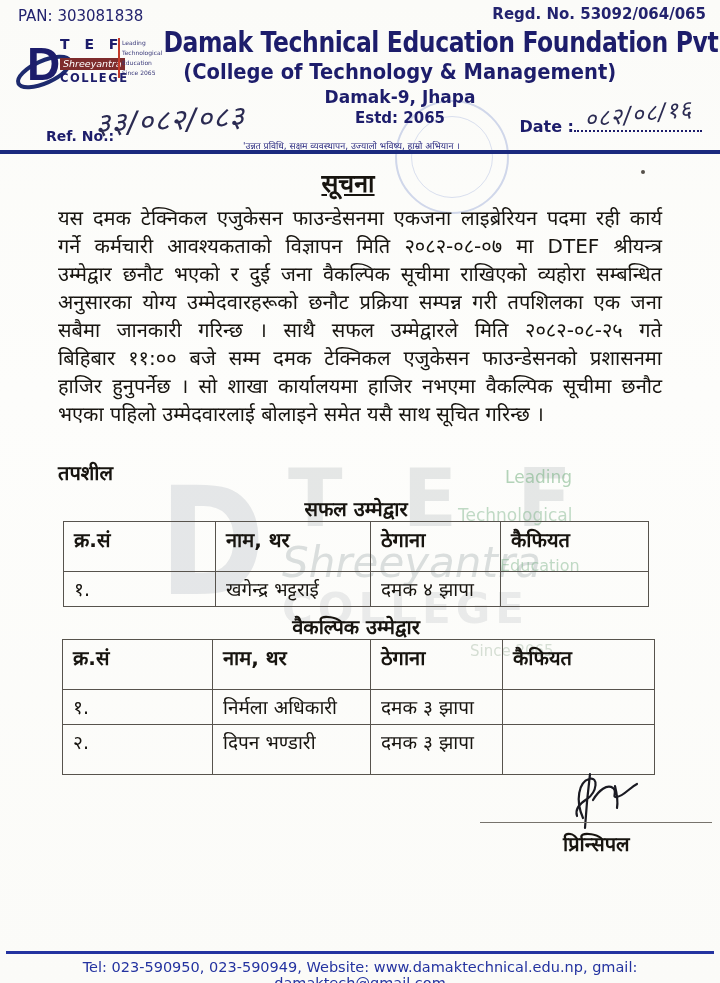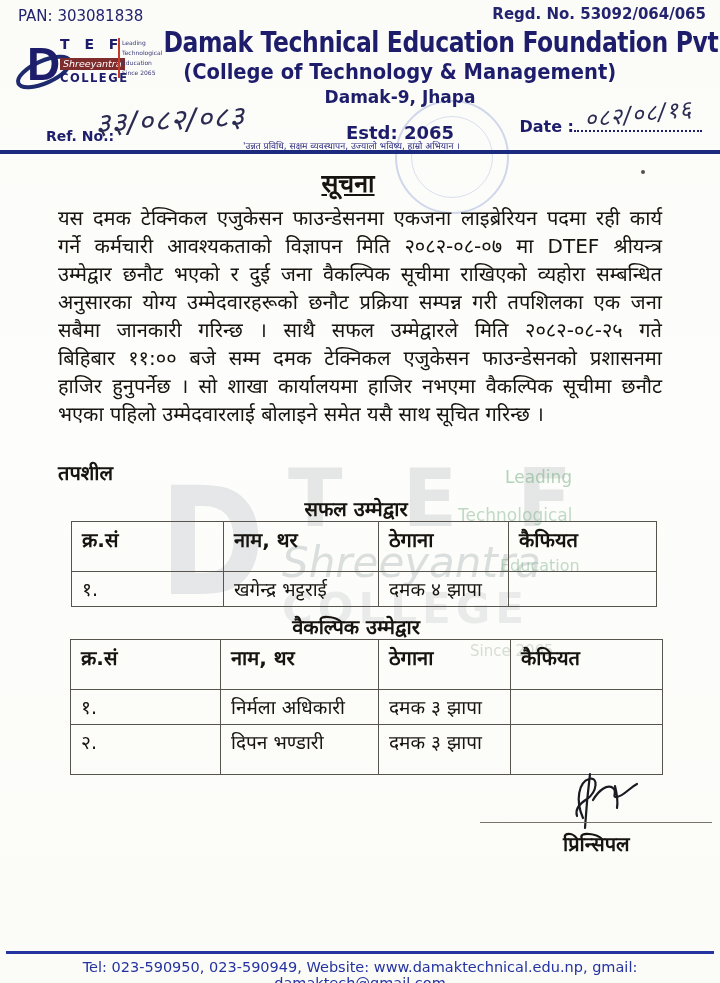--- a/index.html
+++ b/index.html
@@ -22,21 +22,21 @@
   .logo-shree { background:#7e2c2c; color:#fff; font-style:italic; font-size:9.5px; padding:0 3px 1px 3px; margin-top:1px; white-space:nowrap; display:inline-block; }
   .logo-college { color:#1d1d6b; font-weight:bold; font-size:11.5px; letter-spacing:1.5px; white-space:nowrap; }
   .logo-side { position:absolute; left:104px; top:8px; border-left:2px solid #c43b2a; padding-left:2px; }
   .logo-side div { font-size:6px; line-height:10px; color:#3a3a7a; white-space:nowrap; }
 
   
   .masthead { position:absolute; left:105px; right:25px; top:26px; text-align:center; color:#1d1d6b; z-index:3; }
   .org-title { display:inline-block; font-size:28px; font-weight:bold; white-space:nowrap; letter-spacing:-0.5px; transform:scaleX(0.84); transform-origin:center; }
   .college-line { display:inline-block; font-size:21px; font-weight:bold; white-space:nowrap; transform:scaleX(0.93); margin-top:1px; }
   .address-line { font-size:17px; font-weight:bold; margin-top:3px; }
-  .estd-line { font-size:18px; font-weight:bold; margin-top:15px; }
+  .estd-line { font-size:15px; font-weight:bold; margin-top:2px; }
   .tagline { position:absolute; left:243px; top:139px; font-size:9px; color:#2a2a80; white-space:nowrap; z-index:3; }
 
   
   .ref-label { position:absolute; left:46px; top:128px; font-size:14px; font-weight:bold; color:#1d1d6b; z-index:3; }
   .ref-hand { position:absolute; left:95px; top:99px; font-size:29px; font-style:italic; color:#2b2b52; transform:rotate(-3deg); letter-spacing:1px; white-space:nowrap; z-index:3; }
   .date-block { position:absolute; right:18px; top:117px; font-size:16px; font-weight:bold; color:#1d1d6b; z-index:3; white-space:nowrap; }
   .date-dots { display:inline-block; width:128px; height:13px; border-bottom:2px dotted #1d1d6b; }
   .date-hand { position:absolute; right:28px; top:97px; font-size:23px; font-style:italic; color:#2b2b52; transform:rotate(-6deg); letter-spacing:1px; white-space:nowrap; z-index:3; }
 
   .head-rule { position:absolute; left:0; right:0; top:150px; height:4px; background:#1b2a7e; z-index:2; }
@@ -61,21 +61,21 @@
   .wm-college { left:282px; top:584px; font-size:42px; font-weight:bold; letter-spacing:5px; color:rgba(148,156,158,.18); }
   .wm-leading { left:505px; top:467px; font-size:17px; color:rgba(118,176,130,.55); }
   .wm-tech { left:458px; top:505px; font-size:17px; color:rgba(118,176,130,.45); }
   .wm-edu { left:500px; top:556px; font-size:16px; color:rgba(118,176,130,.45); }
   .wm-since { left:470px; top:642px; font-size:15px; color:rgba(140,165,140,.35); }
 
   
   .tbl-heading { position:absolute; left:0; right:8px; text-align:center; font-size:20px; font-weight:bold; z-index:3; }
   #t1-heading { top:495px; }
   #t2-heading { top:613px; }
-  table { position:absolute; border-collapse:collapse; table-layout:fixed; z-index:3; background:transparent;margin-left:8px; }
+  table { position:absolute; border-collapse:collapse; table-layout:fixed; z-index:3; background:transparent; }
   #t1 { left:63px; top:521px; width:585px; }
   #t2 { left:62px; top:639px; width:592px; }
   td { border:1.6px solid #57534d; padding:4px 10px; vertical-align:top; font-size:19px; }
   tr.hdr td { font-weight:bold; font-size:20px; height:50px; }
   #t1 tr.data td { height:34px; }
   #t2 tr.data1 td { height:30px; }
   #t2 tr.data2 td { height:50px; }
 
   
   .sig-scribble { position:absolute; left:555px; top:772px; z-index:3; }

